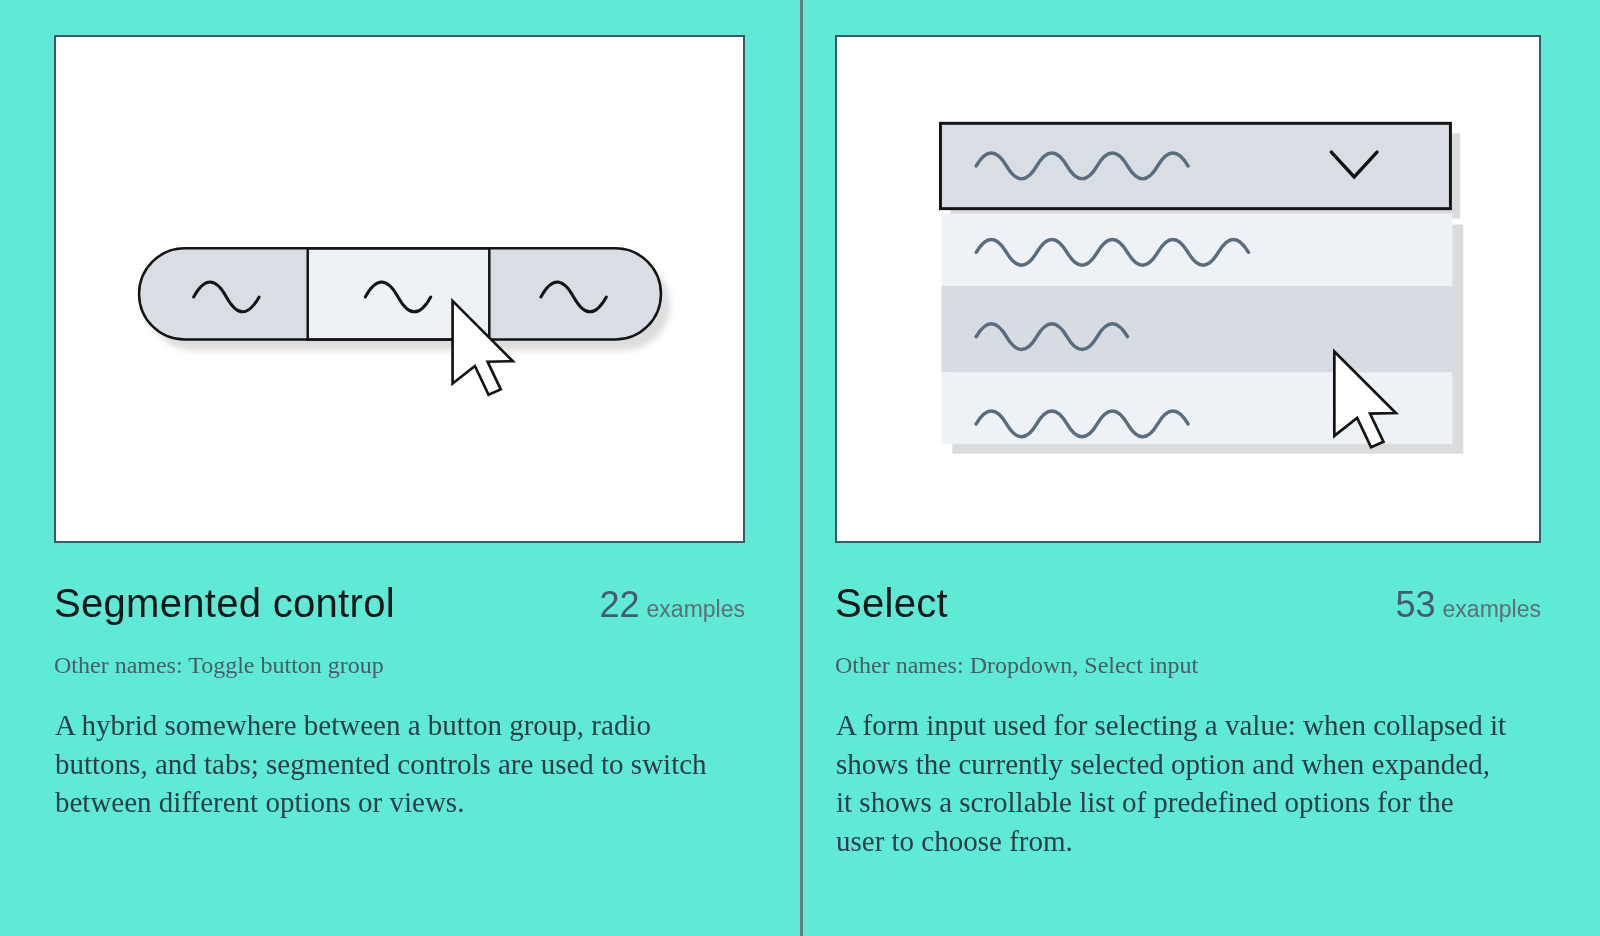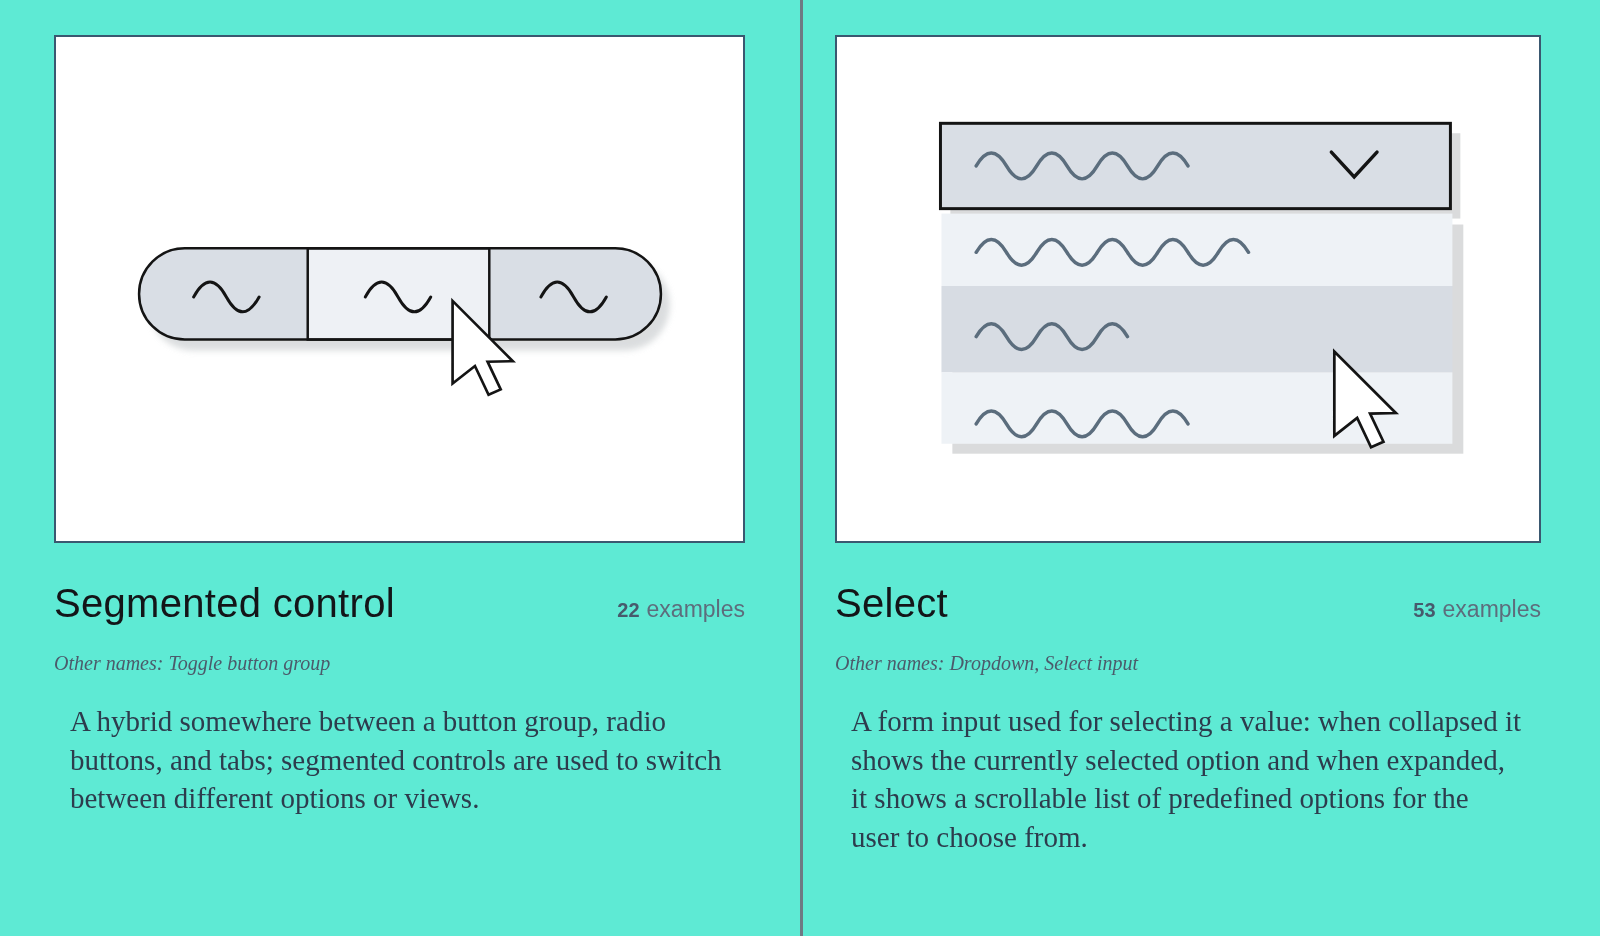--- a/index.html
+++ b/index.html
@@ -9,26 +9,26 @@
   .column.right{border-left:3px solid #6e7a84;padding:35px 59px 0 32px;}
 
   .card{position:relative;height:508px;border:2px solid #3a5870;background:#ffffff;
         box-sizing:border-box;}
   .card svg{position:absolute;left:0;top:0;width:100%;height:100%;}
 
   .title-row{display:flex;justify-content:space-between;align-items:baseline;margin-top:38px;}
   .comp-title{margin:0;font-size:40px;font-weight:500;letter-spacing:.3px;color:#131518;
               font-family:"Liberation Sans",sans-serif;}
   .examples{white-space:nowrap;}
-  .examples .num{font-size:20px;font-weight:700;color:#475a6c;}
+  .examples .num{font-size:36px;font-weight:400;color:#475a6c;}
   .examples .lbl{font-size:23px;font-weight:400;color:#5d6d7c;margin-left:7px;text-align:center;}
 
-  .othernames{margin:26px 0 0 0;font-family:"Liberation Serif",serif;font-style:italic;
-              font-size:20px;color:#4b5b6b;}
-  .desc{margin:27px 0 0 16px;font-family:"Liberation Serif",serif;font-size:29px;
+  .othernames{margin:26px 0 0 0;font-family:"Liberation Serif",serif;
+              font-size:24px;color:#4b5b6b;}
+  .desc{margin:27px 0 0 1px;font-family:"Liberation Serif",serif;font-size:29px;
         line-height:38.5px;color:#2d3c4d;}
   .column:not(.right) .desc{max-width:660px;}
   .column.right .desc{max-width:672px;}
 </style>
 </head>
 <body>
 
 <div class="page">
 
   <div class="column">

